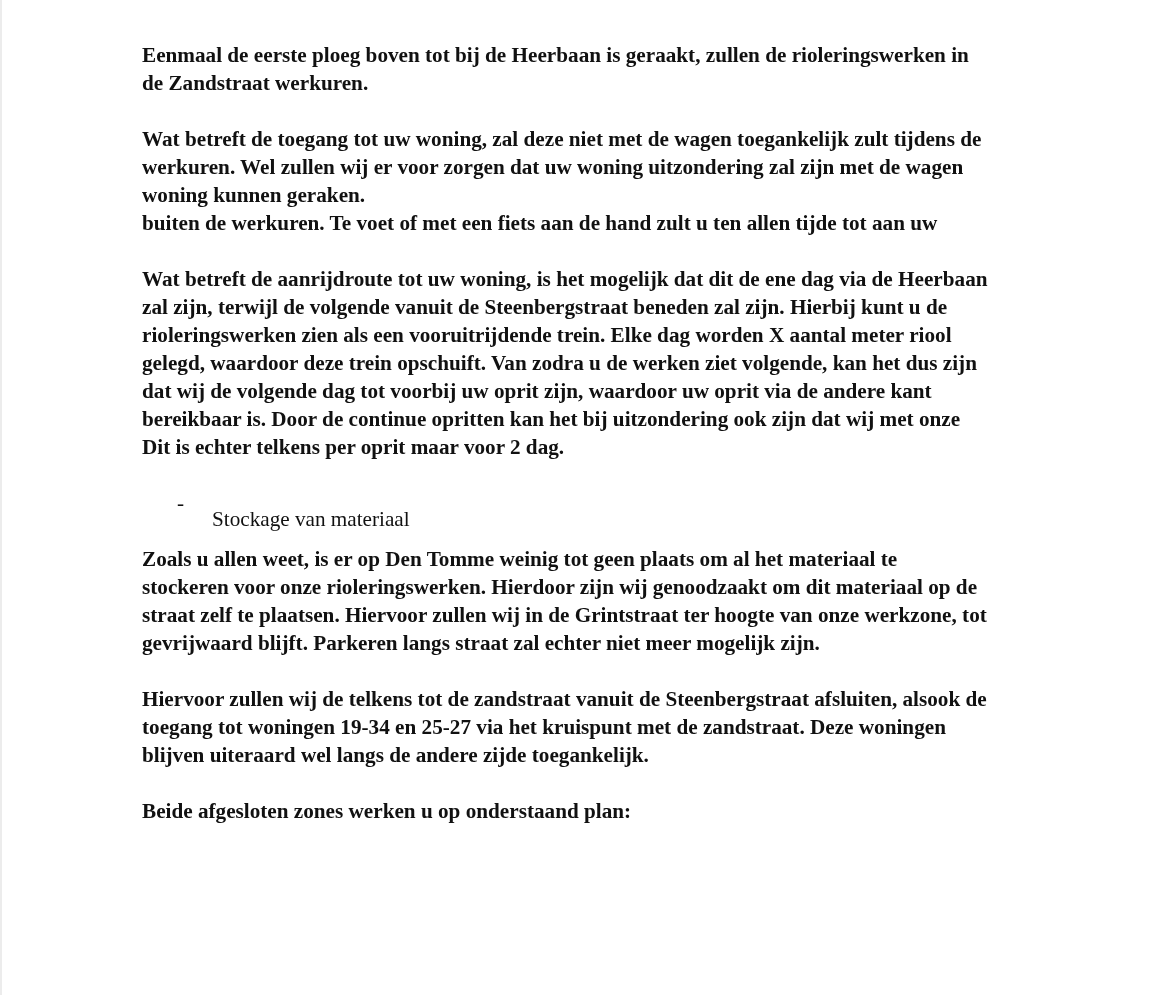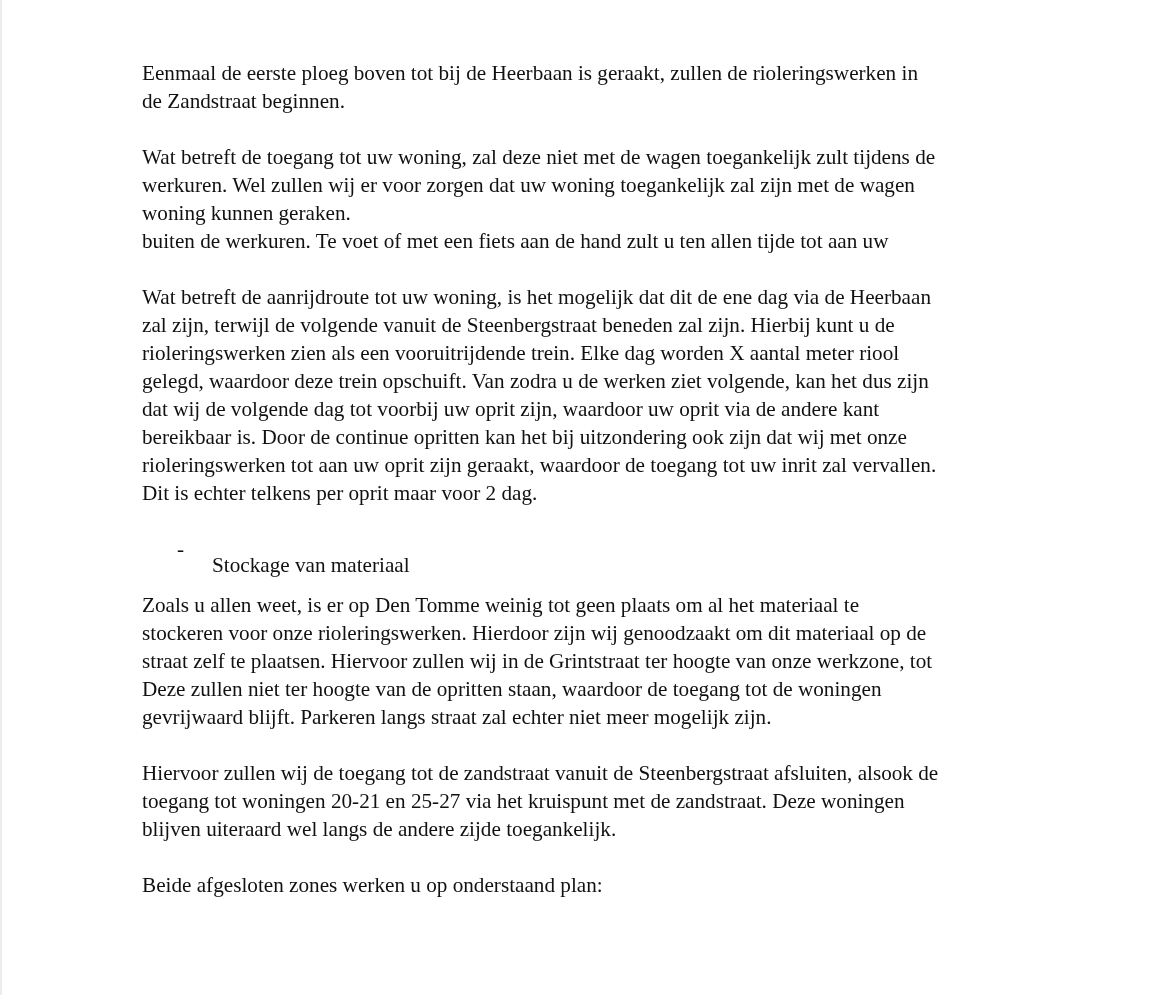--- a/index.html
+++ b/index.html
@@ -23,22 +23,23 @@
       position: absolute;
       left: 142px;
       top: 41px;
       width: 900px;
       font-family: "Liberation Serif", "DejaVu Serif", serif;
       font-size: 21.2px;
       line-height: 28px;
       color: #111111;
     }
     .para {
-      margin: 18px 0 28px 0;
+      margin: 0 0 28px 0;
       white-space: normal;
+      font-weight: bold;
     }
     .para.tight { margin-bottom: 0; }
     .line { display: block; white-space: nowrap; }
     .bullet-item {
       position: relative;
       margin: 0 0 28px 0;
       height: 28px;
     }
     .bullet-dash {
       position: absolute;
@@ -53,57 +54,55 @@
   </style>
 </head>
 <body>
 
 <div class="left-edge"></div>
 
 <div class="page">
 
   <p class="para">
     <span class="line">Eenmaal de eerste ploeg boven tot bij de Heerbaan is geraakt, zullen de rioleringswerken in</span>
-    <span class="line">de Zandstraat beginnen.</span>
+    <span class="line">de Zandstraat werkuren.</span>
   </p>
 
   <p class="para">
     <span class="line">Wat betreft de toegang tot uw woning, zal deze niet met de wagen toegankelijk zult tijdens de</span>
-    <span class="line">werkuren. Wel zullen wij er voor zorgen dat uw woning toegankelijk zal zijn met de wagen</span>
+    <span class="line">werkuren. Wel zullen wij er voor zorgen dat uw woning uitzondering zal zijn met de wagen</span>
     <span class="line">woning kunnen geraken.</span>
     <span class="line">buiten de werkuren. Te voet of met een fiets aan de hand zult u ten allen tijde tot aan uw</span>
   </p>
 
   <p class="para">
     <span class="line">Wat betreft de aanrijdroute tot uw woning, is het mogelijk dat dit de ene dag via de Heerbaan</span>
     <span class="line">zal zijn, terwijl de volgende vanuit de Steenbergstraat beneden zal zijn. Hierbij kunt u de</span>
     <span class="line">rioleringswerken zien als een vooruitrijdende trein. Elke dag worden X aantal meter riool</span>
     <span class="line">gelegd, waardoor deze trein opschuift. Van zodra u de werken ziet volgende, kan het dus zijn</span>
     <span class="line">dat wij de volgende dag tot voorbij uw oprit zijn, waardoor uw oprit via de andere kant</span>
     <span class="line">bereikbaar is. Door de continue opritten kan het bij uitzondering ook zijn dat wij met onze</span>
-    <span class="line">rioleringswerken tot aan uw oprit zijn geraakt, waardoor de toegang tot uw inrit zal vervallen.</span>
     <span class="line">Dit is echter telkens per oprit maar voor 2 dag.</span>
   </p>
 
   <div class="bullet-item">
     <span class="bullet-dash">-</span>
     <span class="bullet-text">Stockage van materiaal</span>
   </div>
 
   <p class="para">
     <span class="line">Zoals u allen weet, is er op Den Tomme weinig tot geen plaats om al het materiaal te</span>
     <span class="line">stockeren voor onze rioleringswerken. Hierdoor zijn wij genoodzaakt om dit materiaal op de</span>
     <span class="line">straat zelf te plaatsen. Hiervoor zullen wij in de Grintstraat ter hoogte van onze werkzone, tot</span>
-    <span class="line">Deze zullen niet ter hoogte van de opritten staan, waardoor de toegang tot de woningen</span>
     <span class="line">gevrijwaard blijft. Parkeren langs straat zal echter niet meer mogelijk zijn.</span>
   </p>
 
   <p class="para">
-    <span class="line">Hiervoor zullen wij de toegang tot de zandstraat vanuit de Steenbergstraat afsluiten, alsook de</span>
-    <span class="line">toegang tot woningen 20-21 en 25-27 via het kruispunt met de zandstraat. Deze woningen</span>
+    <span class="line">Hiervoor zullen wij de telkens tot de zandstraat vanuit de Steenbergstraat afsluiten, alsook de</span>
+    <span class="line">toegang tot woningen 19-34 en 25-27 via het kruispunt met de zandstraat. Deze woningen</span>
     <span class="line">blijven uiteraard wel langs de andere zijde toegankelijk.</span>
   </p>
 
   <p class="para tight">
     <span class="line">Beide afgesloten zones werken u op onderstaand plan:</span>
   </p>
 
 </div>
 
 </body></html>

